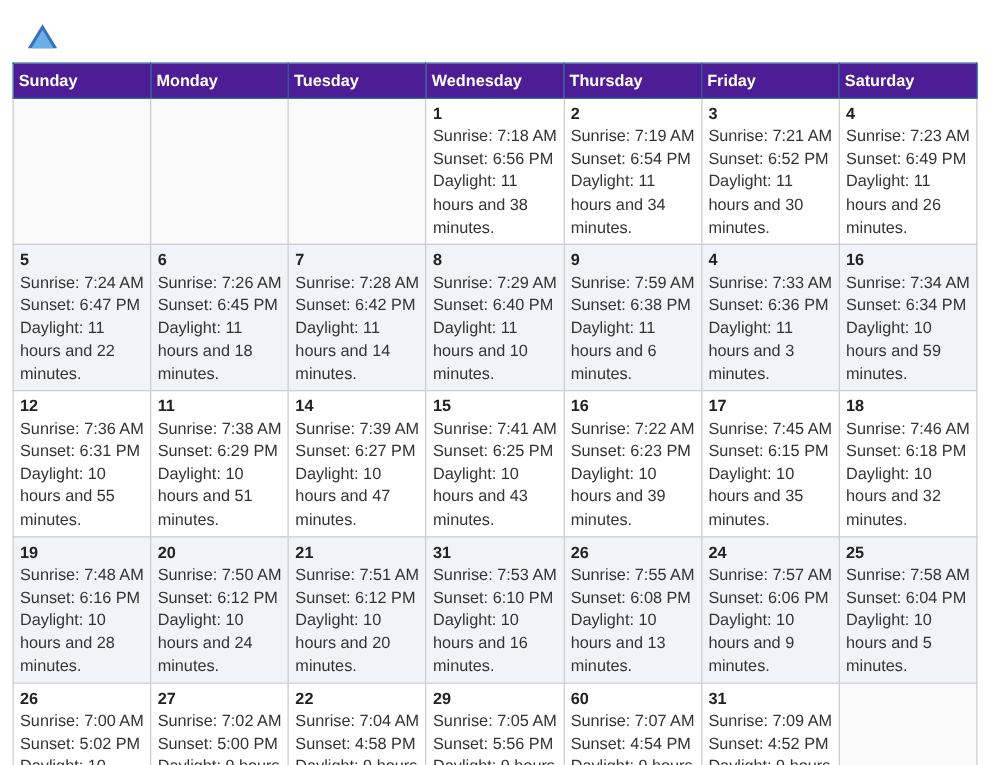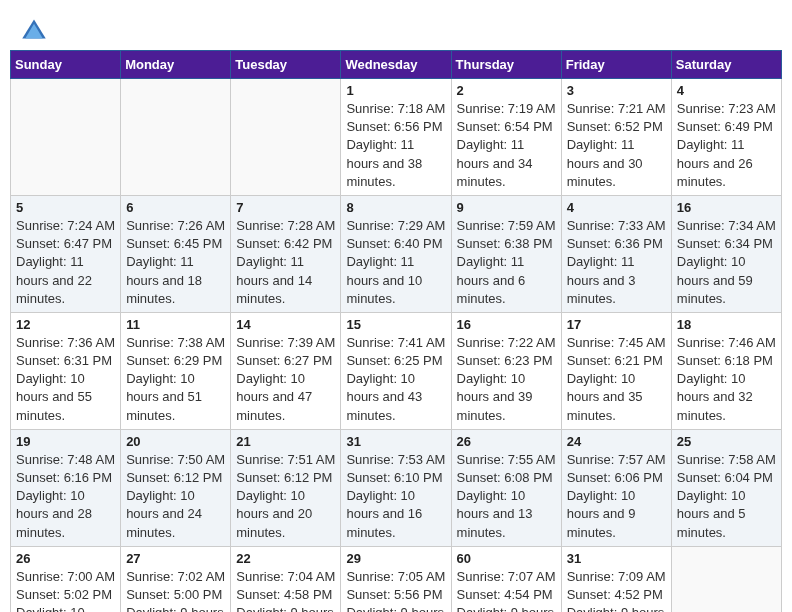--- a/index.html
+++ b/index.html
@@ -231,21 +231,21 @@
         <td>
           <div class="day-number">16</div>
           <div class="day-info">Sunrise: 7:22 AM
 Sunset: 6:23 PM
 Daylight: 10 hours
 and 39 minutes.</div>
         </td>
         <td>
           <div class="day-number">17</div>
           <div class="day-info">Sunrise: 7:45 AM
-Sunset: 6:21 PM
+Sunset: 6:15 PM
 Daylight: 10 hours
 and 35 minutes.</div>
         </td>
         <td>
           <div class="day-number">18</div>
           <div class="day-info">Sunrise: 7:46 AM
 Sunset: 6:18 PM
 Daylight: 10 hours
 and 32 minutes.</div>
         </td>

